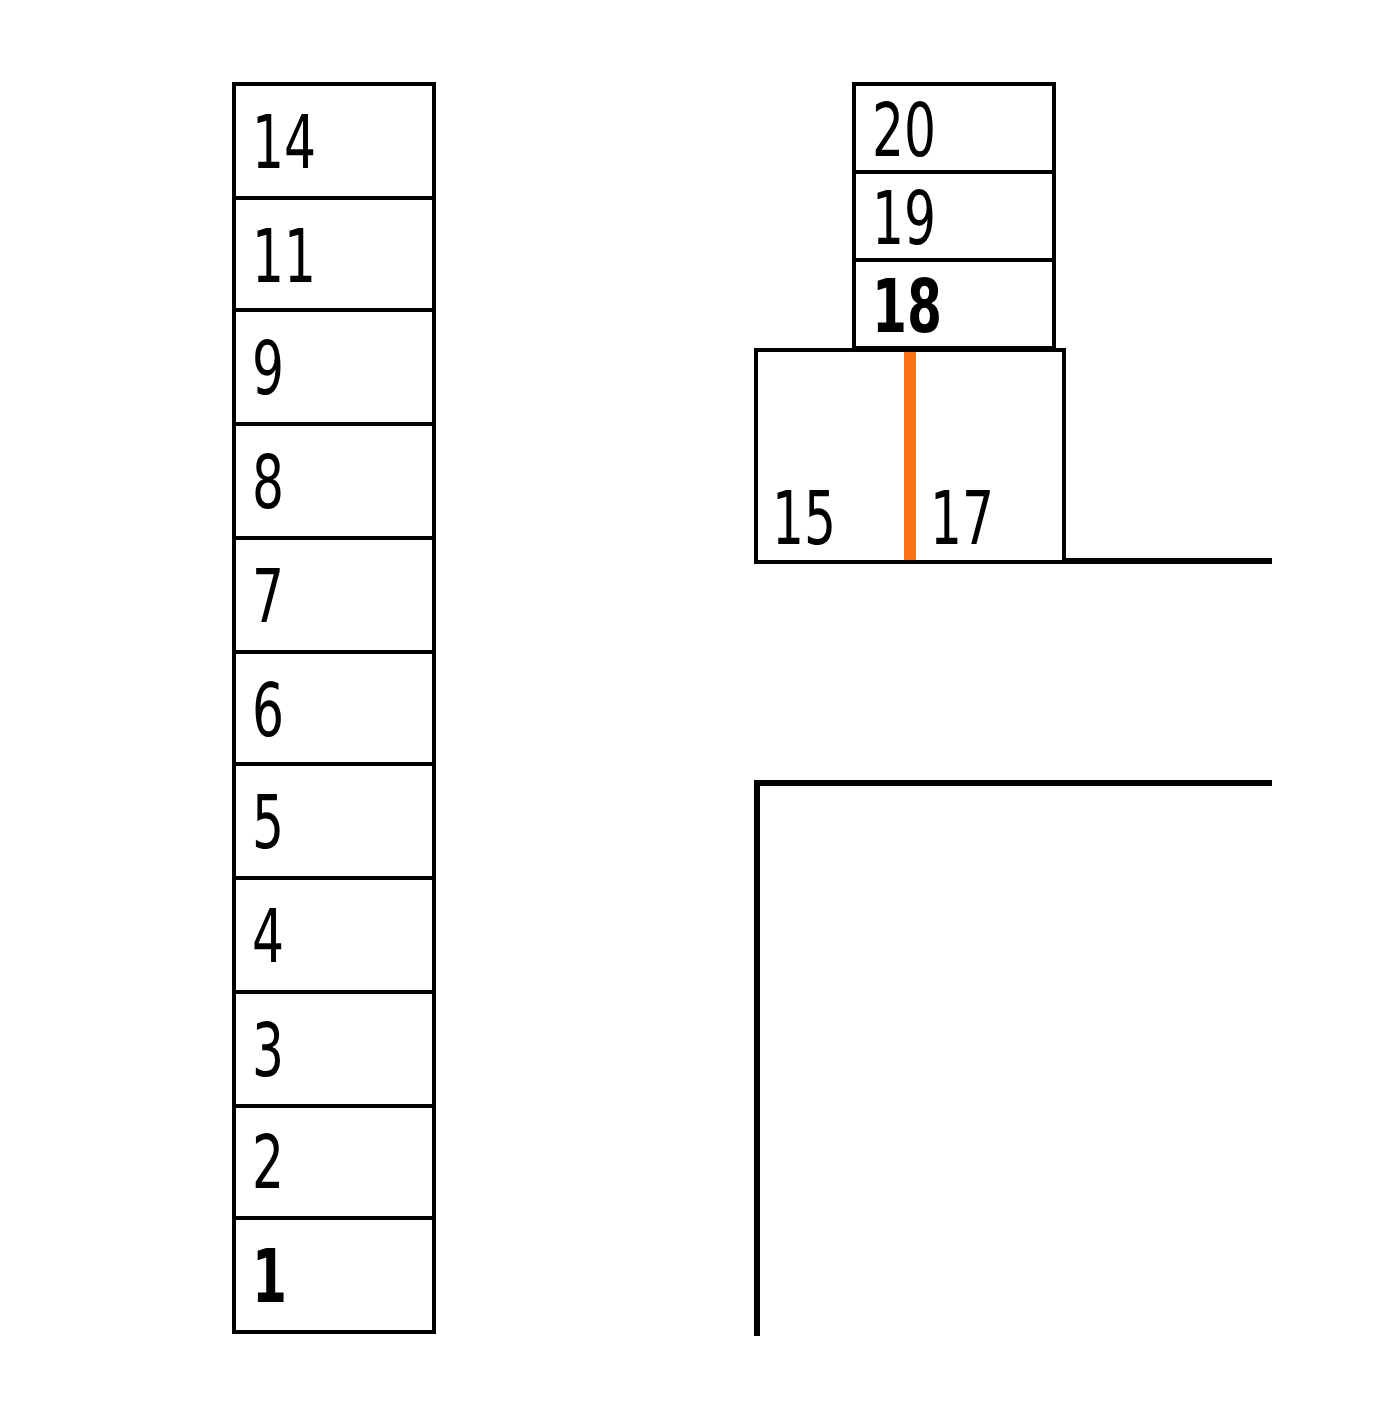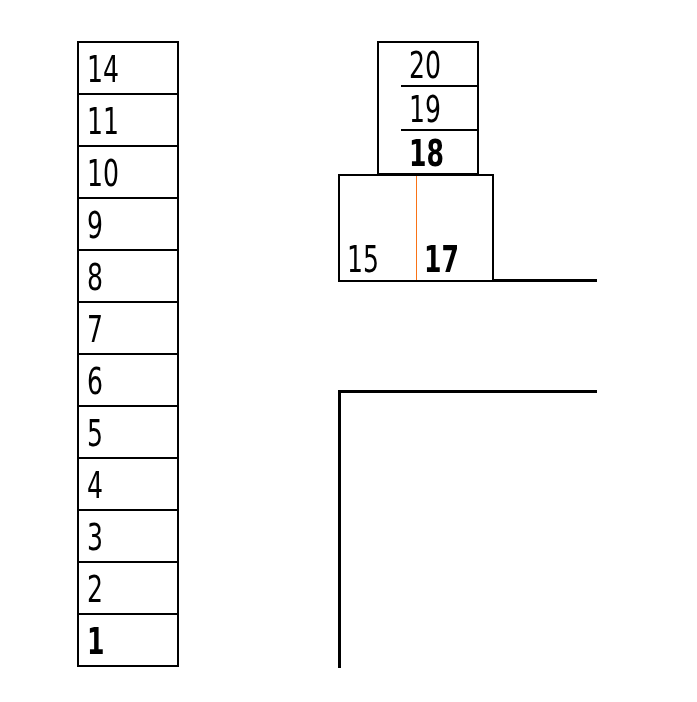--- a/index.html
+++ b/index.html
@@ -8,20 +8,21 @@
     background: #ffffff;
   }
   .canvas {
     position: relative;
     width: 597px;
     height: 702px;
     background: #ffffff;
     overflow: hidden;
     font-family: "DejaVu Sans", sans-serif;
     color: #000000;
+    margin-left: 39px;
   }
 
   
   .vstack {
     position: absolute;
     box-sizing: border-box;
     border: 2px solid #000000;
     display: flex;
     flex-direction: column;
     background: #ffffff;
@@ -42,27 +43,27 @@
     position: absolute;
     box-sizing: border-box;
     border: 2px solid #000000;
     display: flex;
     flex-direction: row;
     background: #ffffff;
   }
   .hrow .cell {
     flex: 1;
     box-sizing: border-box;
-    border-right: 1px solid #f97316;
+    border-right: 6px solid #f97316;
     display: flex;
     align-items: flex-end;
     padding-left: 7px;
     padding-bottom: 2px;
   }
-  .hrow .cell:last-child { border-right: none; font-weight: bold; }
+  .hrow .cell:last-child { border-right: none; }
 
   .num {
     display: inline-block;
     font-size: 37px;
     line-height: 1;
     transform: scaleX(0.68);
     transform-origin: left center;
     white-space: nowrap;
   }
 
@@ -75,23 +76,20 @@
 <body>
 
 <div class="canvas">
 
   <div class="vstack" style="left:77px; top:41px; width:102px; height:626px;">
     <div class="cell">
         <span class="num">14</span>
       </div>
     <div class="cell">
         <span class="num">11</span>
-      </div>
-    <div class="cell">
-        <span class="num">10</span>
       </div>
     <div class="cell">
         <span class="num">9</span>
       </div>
     <div class="cell">
         <span class="num">8</span>
       </div>
     <div class="cell">
         <span class="num">7</span>
       </div>
@@ -108,21 +106,21 @@
         <span class="num">3</span>
       </div>
     <div class="cell">
         <span class="num">2</span>
       </div>
     <div class="cell">
         <span class="num">1</span>
       </div>
   </div>
 
-  <div class="vstack" style="left:377px; top:41px; width:102px; height:134px;padding-left:22px;">
+  <div class="vstack" style="left:387px; top:41px; width:102px; height:134px;">
     <div class="cell">
         <span class="num">20</span>
       </div>
     <div class="cell">
         <span class="num">19</span>
       </div>
     <div class="cell">
         <span class="num">18</span>
       </div>
   </div>

